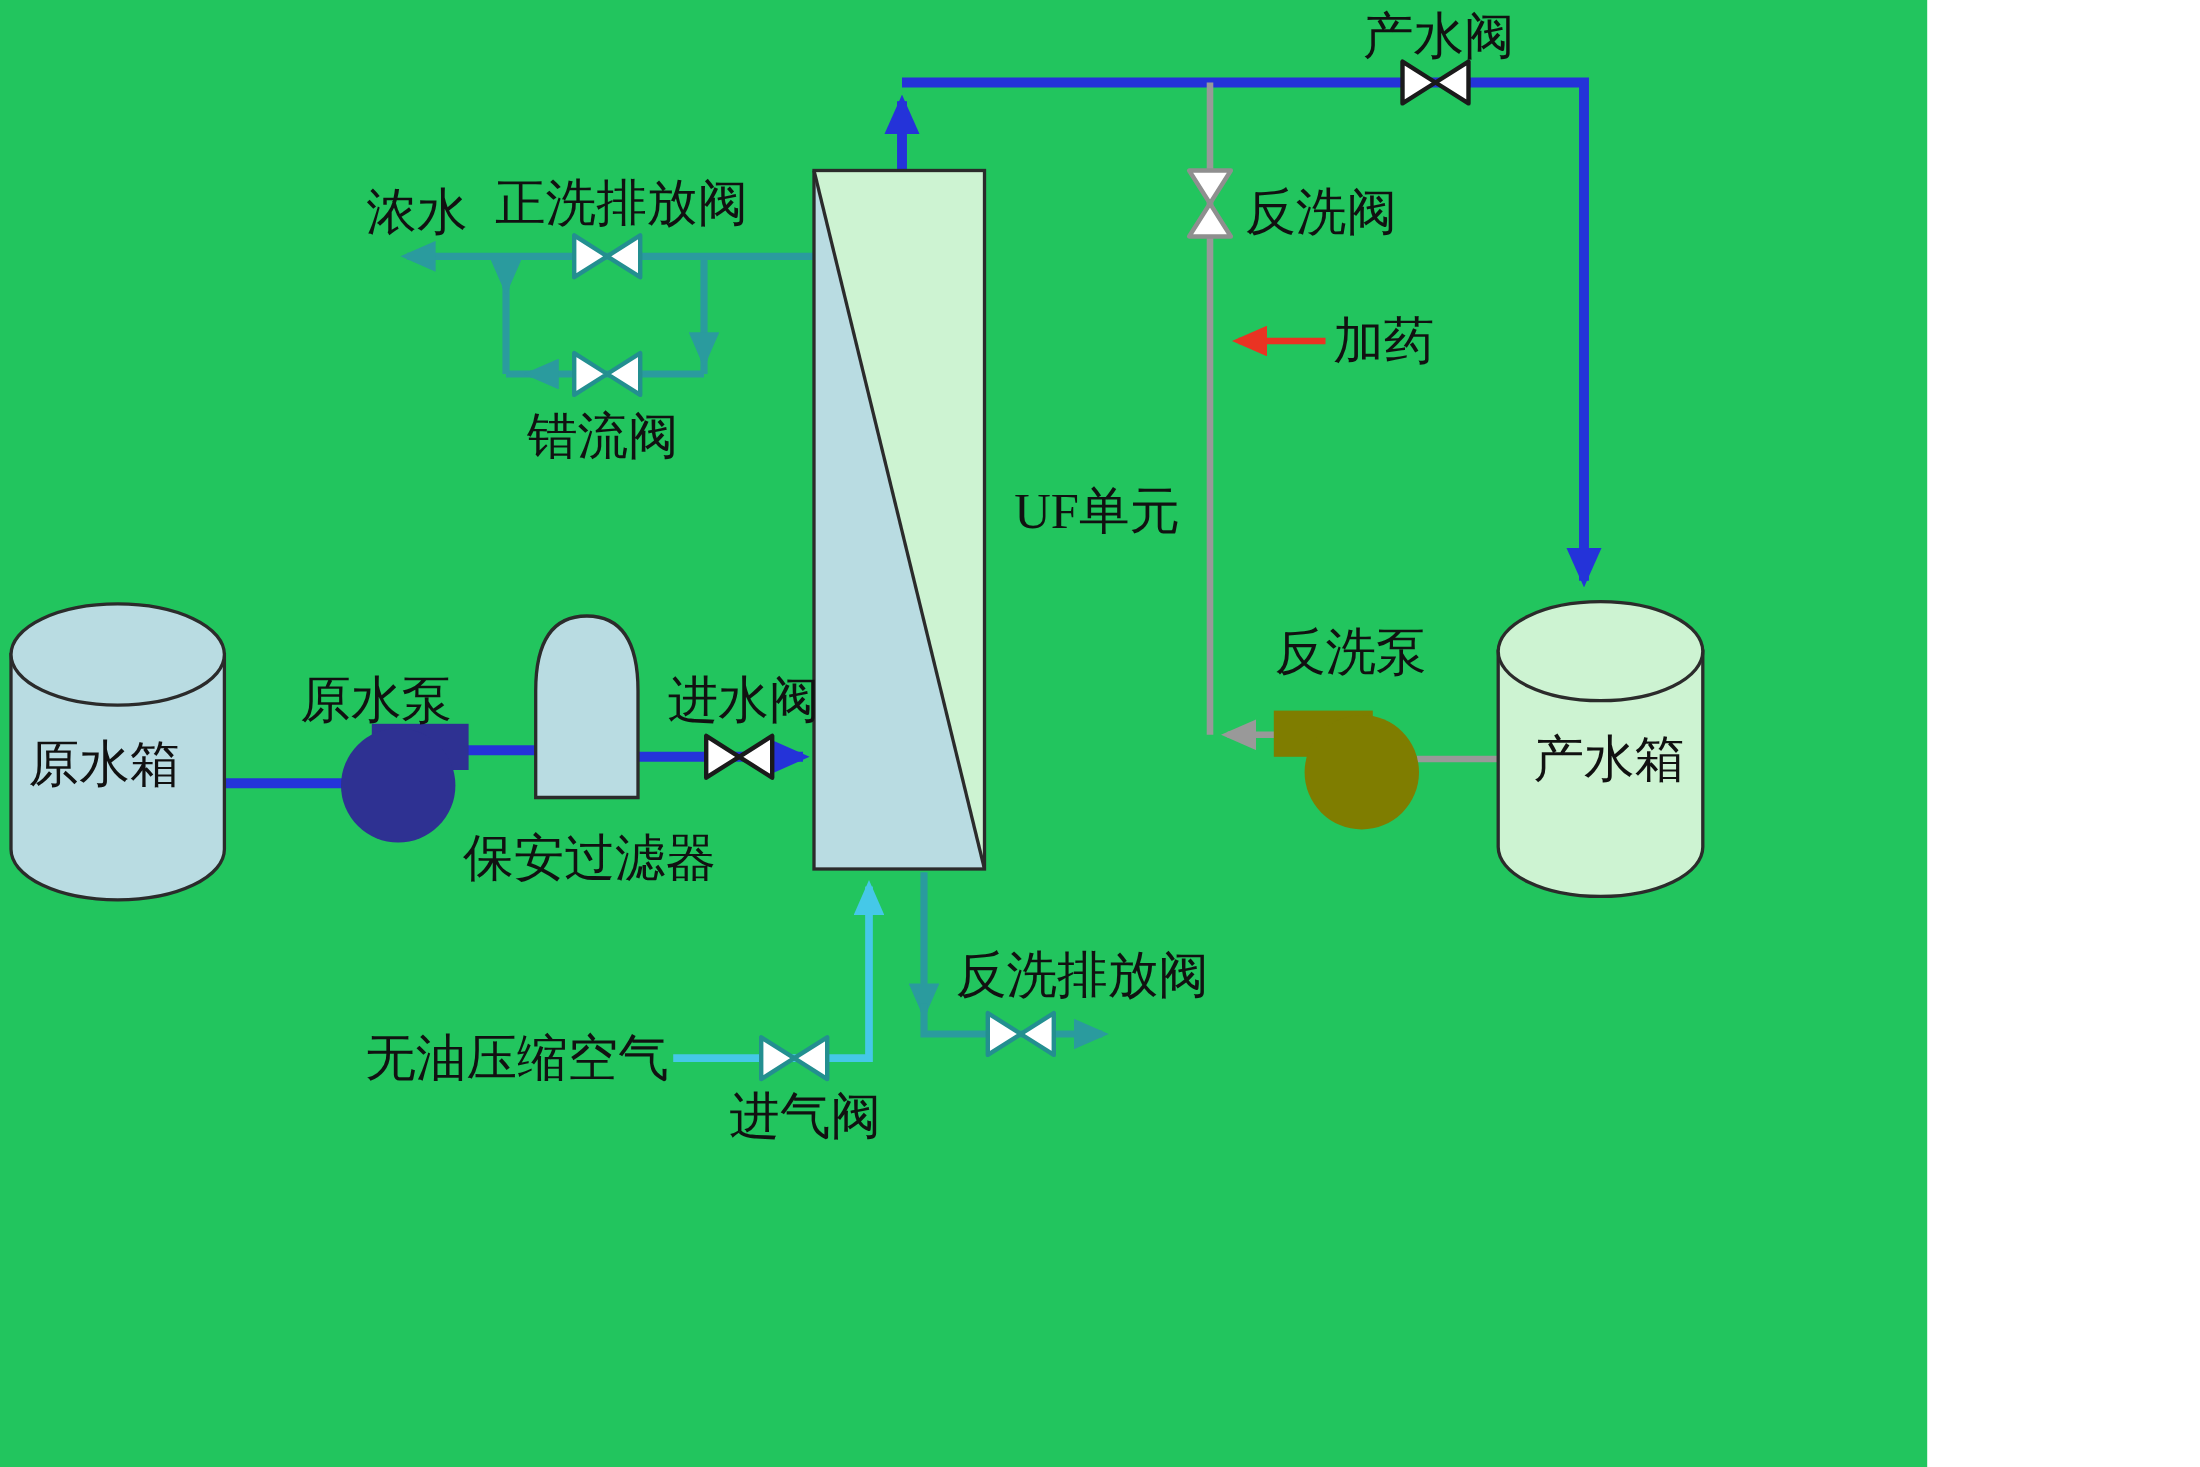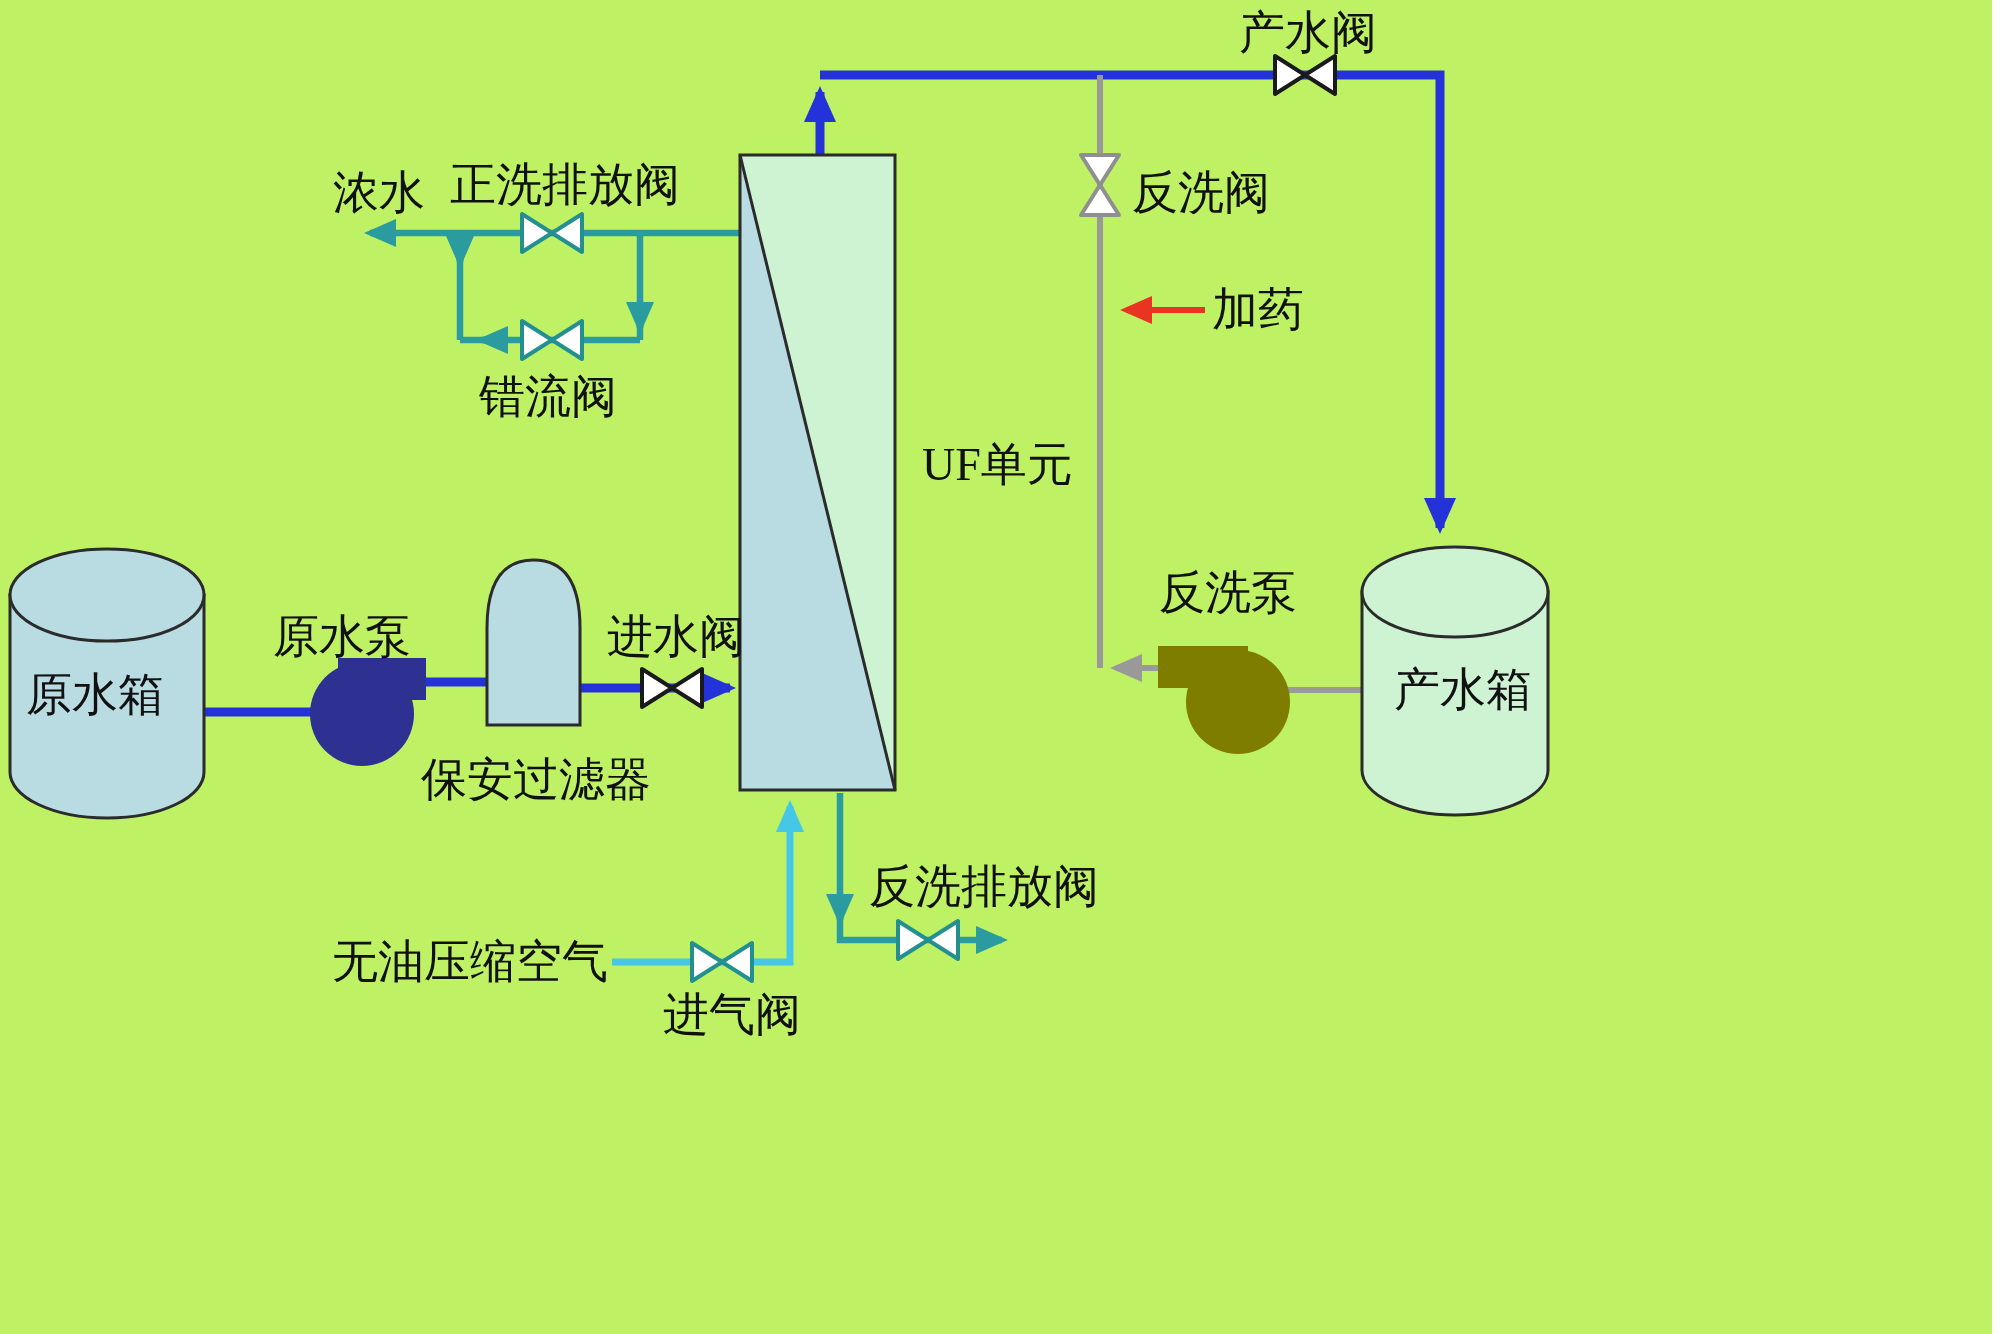--- a/index.html
+++ b/index.html
@@ -1,16 +1,16 @@
 <!DOCTYPE html>
 <html><head>
 <meta charset="utf-8">
 <style>
   html,body{margin:0;padding:0;background:#ffffff;}
-  #stage{position:relative;width:1992px;height:1334px;background:#bef264;overflow:hidden;}
+  #stage{position:relative;width:1752px;height:1334px;background:#22c55e;overflow:hidden;}
   svg{display:block;}
   .pipe{fill:none;stroke-linecap:butt;}
   .w-blue{stroke-width:9;}
   .w-teal{stroke-width:6.5;}
   .w-cyan{stroke-width:7;}
   .w-gray{stroke-width:6;}
   .w-red{stroke-width:6;}
   .valve{fill:#ffffff;stroke:currentColor;stroke-width:4;stroke-linejoin:round;}
   .valve-black{color:#1a1a1a;}
   .valve-teal{color:#238f90;}

